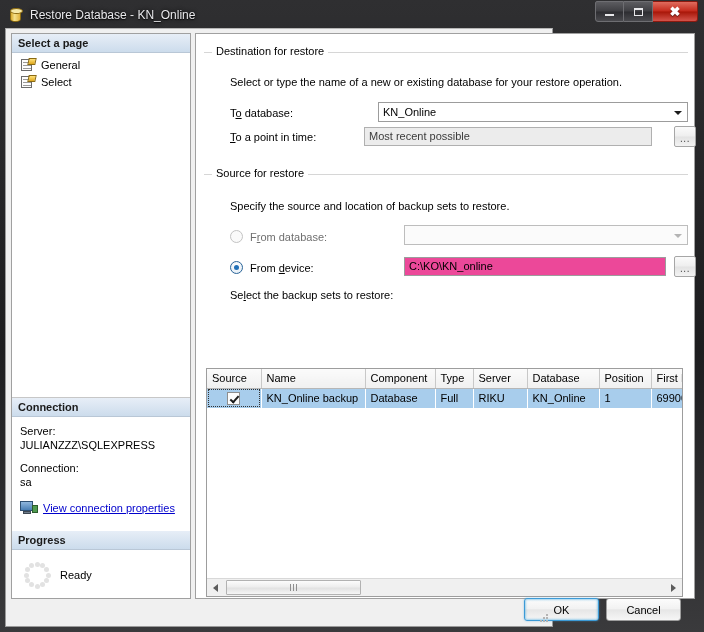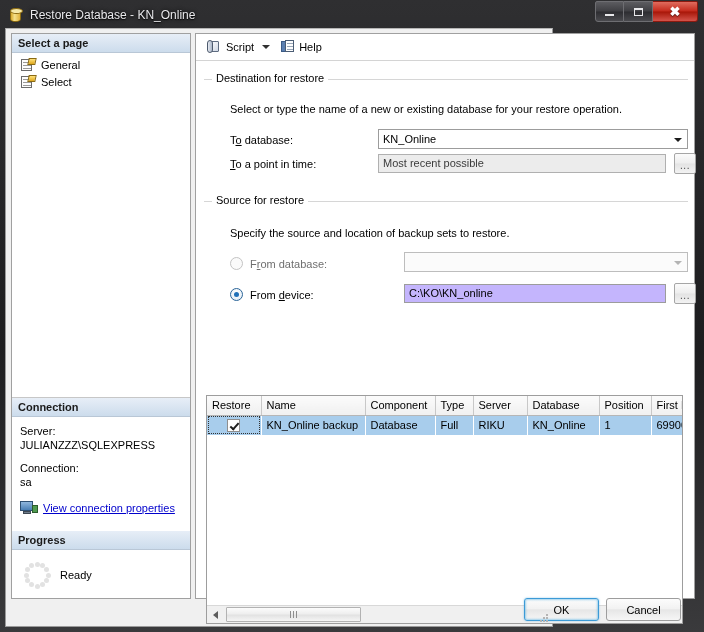--- a/index.html
+++ b/index.html
@@ -275,21 +275,21 @@
   .group-line::before{
     content:""; position:absolute; left:0; top:0; width:6px; height:1px; background:#d6d6d6;
   }
 
   .desc { font-size: 11px; text-align: right; }
   .fld-label { font-size: 11px; }
 
   
   .textbox {
     border: 1px solid #9c9c9c;
-    background: #c4b5fd;
+    background: #ec4899;
     height: 19px;
     font-size: 11px;
     padding: 2px 4px 0 4px;
     font-family: "Liberation Sans", sans-serif;
     color: #000;
     overflow: hidden;
     white-space: nowrap;
   }
   .textbox.disabled {
     background: #ececec;
@@ -581,54 +581,37 @@
               <i style="left: 2.97372px; top: 7px;"></i>
               <i style="left: 7px; top: 2.97372px;"></i>
             </div>
           <div class="progress-text">Ready</div>
         </div>
       </div>
     </div>
 
     <div id="right-panel">
 
-      <div id="toolbar">
-        <div class="tb-item">
-          <span class="scroll-icon">
-            <span class="pg"></span>
-              <span class="roll"></span>
-          </span>
-          <span>Script</span>
-        </div>
-        <div class="tb-arrow"></div>
-        <div class="tb-item">
-          <span class="help-icon">
-            <span class="b"></span>
-              <span class="f"></span>
-          </span>
-          <span>Help</span>
-        </div>
-      </div>
 
       <div id="pane-body">
 
         <div class="group" style="top:18px; height:110px;">
           <div class="group-line"></div>
           <div class="group-legend">Destination for restore</div>
 
           <div class="desc" style="position:absolute; left:26px; top:24px;">Select or type the name of a new or existing database for your restore operation.</div>
 
           <div class="fld-label" style="position:absolute; left:26px; top:55px;text-align:right;">T<span class="u">o</span> database:</div>
           <div class="combobox" style="position:absolute; left:174px; top:50px; width:310px;">
             <span>KN_Online</span>
             <span class="arrow"></span>
           </div>
 
           <div class="fld-label" style="position:absolute; left:26px; top:79px;"><span class="u">T</span>o a point in time:</div>
-          <div class="textbox disabled" style="position:absolute; left:174px; top:75px; width:288px;">
+          <div class="textbox disabled" style="position:absolute; left:160px; top:75px; width:288px;">
             <span>Most recent possible</span>
           </div>
           <div class="browse-btn" style="position:absolute; left:470px; top:74px;">...</div>
         </div>
 
         <div class="group" style="top:140px; height:186px;">
           <div class="group-line"></div>
           <div class="group-legend">Source for restore</div>
 
           <div class="desc" style="position:absolute; left:26px; top:26px;">Specify the source and location of backup sets to restore.</div>
@@ -644,38 +627,39 @@
 
           <div class="radio-row" style="position:absolute; left:26px; top:87px;">
             <span class="radio checked"></span>
             <span class="radio-label">From <span class="u">d</span>evice:</span>
           </div>
           <div class="textbox" style="position:absolute; left:200px; top:83px; width:262px;">
             <span>C:\KO\KN_online</span>
           </div>
           <div class="browse-btn" style="position:absolute; left:470px; top:82px;">...</div>
 
+          <div class="fld-label" style="position:absolute; left:26px; top:115px;">Se<span class="u">l</span>ect the backup sets to restore:</div>
         </div>
 
         <div id="grid-wrap">
           <div id="grid-scroll-clip">
             <table class="grid">
               <colgroup>
                 <col style="width:54px">
                   <col style="width:104px">
                   <col style="width:70px">
                 <col style="width:38px">
                   <col style="width:54px">
                   <col style="width:72px">
                 <col style="width:52px">
                   <col style="width:56px">
               </colgroup>
               <thead>
                 <tr>
-                  <th>Restore</th>
+                  <th>Source</th>
                   <th>Name</th>
                   <th>Component</th>
                   <th>Type</th>
                   <th>Server</th>
                   <th>Database</th>
                   <th>Position</th>
                   <th>First LSN</th>
                 </tr>
               </thead>
               <tbody>

